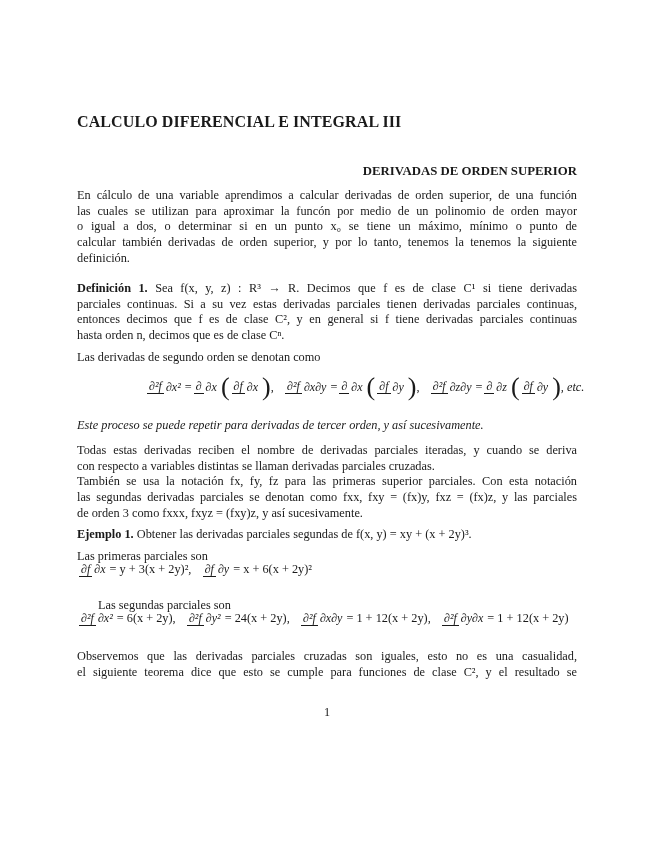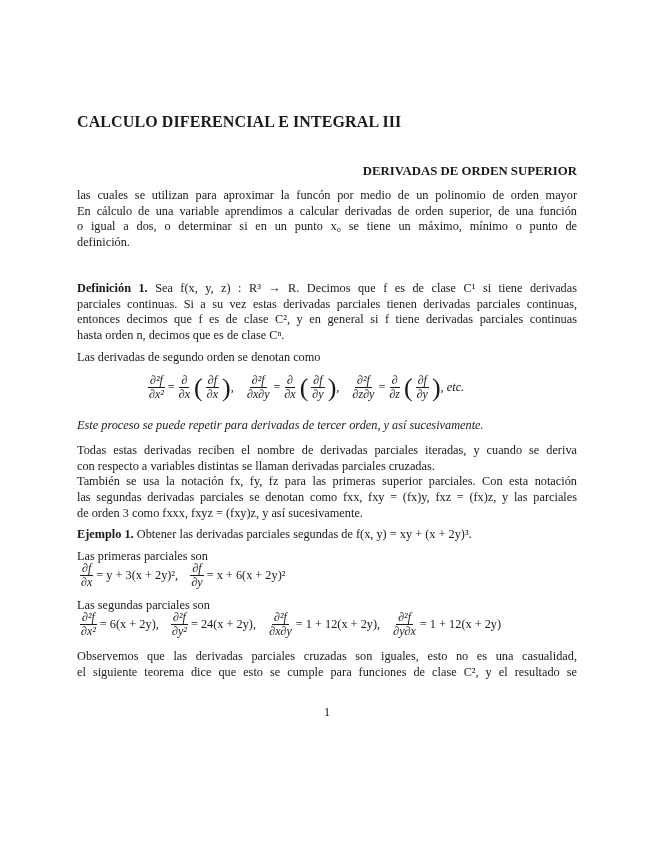--- a/index.html
+++ b/index.html
@@ -8,39 +8,40 @@
     font-family: "DejaVu Serif", "Liberation Serif", serif;
     position: relative; overflow: hidden;
   }
   .page { position: absolute; left: 77px; top: 0; width: 500px; }
   .title { position: absolute; top: 113px; left: 0; font-weight: bold; font-size: 16px; letter-spacing: 0.1px; white-space: nowrap; font-family: "Liberation Serif", serif; }
   .section { position: absolute; top: 164px; left: 0; width: 500px; text-align: right; font-weight: bold; font-size: 12.8px; font-family: "Liberation Serif", serif; }
   .p { position: absolute; left: 0; width: 500px; font-size: 12.3px; line-height: 15.7px; text-align: justify; font-family: "Liberation Serif", serif; }
   .p .line { display: block; text-align: justify; text-align-last: justify; white-space: nowrap; }
   .p .line.last { text-align-last: left; }
   i, .m { font-style: italic; }
-  .frac { display: inline-flex; flex-direction: column; align-items: center; vertical-align: middle; margin: 0 2px; font-size: 12px; line-height: 13px; }
+  .frac { display: inline-flex; flex-direction: row; align-items: center; vertical-align: middle; margin: 0 2px; font-size: 12px; line-height: 13px; }
   .frac .num { border-bottom: 0.8px solid #1a1a1a; padding: 0 2px; font-style: italic; }
   .frac .den { padding: 0 2px; font-style: italic; }
   .paren { font-size: 26px; vertical-align: middle; font-weight: 200; line-height: 1; }
   .eqrow { position: absolute; white-space: nowrap; font-size: 12.3px; font-family: "Liberation Serif", serif; display: flex; align-items: center; }
   .pagenum { position: absolute; top: 705px; left: 0; width: 500px; text-align: center; font-size: 12.3px; font-family: "Liberation Serif", serif; }
 </style>
 </head>
 <body>
 
 <div class="page">
 
   <div class="title">CALCULO DIFERENCIAL E INTEGRAL III</div>
   <div class="section">DERIVADAS DE ORDEN SUPERIOR</div>
 
   <div class="p" style="top:188px;">
+    <span class="line">En cálculo de una variable aprendimos a calcular derivadas de orden superior, de una función</span>
     <span class="line">las cuales se utilizan para aproximar la funcón por medio de un polinomio de orden mayor</span>
-    <span class="line">En cálculo de una variable aprendimos a calcular derivadas de orden superior, de una función</span>
     <span class="line">o igual a dos, o determinar si en un punto x₀ se tiene un máximo, mínimo o punto de</span>
+    <span class="line">calcular también derivadas de orden superior, y por lo tanto, tenemos la tenemos la siguiente</span>
     <span class="line last">definición.</span>
   </div>
 
   <div class="p" style="top:281px;">
     <span class="line"><b>Definición 1.</b> <span>Sea f(x, y, z) : R³ → R. Decimos que f es de clase C¹ si tiene derivadas</span></span>
     <span class="line">parciales continuas. Si a su vez estas derivadas parciales tienen derivadas parciales continuas,</span>
     <span class="line">entonces decimos que f es de clase C², y en general si f tiene derivadas parciales continuas</span>
     <span class="line last">hasta orden n, decimos que es de clase Cⁿ.</span>
   </div>
 
@@ -105,21 +106,21 @@
   <div class="eqrow" style="top:562px; left:0;">
     <span class="frac">
         <span class="num">∂f</span>
         <span class="den">∂x</span>
       </span><span>= y + 3(x + 2y)²,</span>&nbsp;&nbsp;&nbsp;
     <span class="frac">
         <span class="num">∂f</span>
         <span class="den">∂y</span>
       </span><span>= x + 6(x + 2y)²</span>
   </div>
-  <div class="p" style="top:598px;">
+  <div class="p" style="top:598px;margin-left:21px;">
     <span class="line last">Las segundas parciales son</span>
   </div>
   <div class="eqrow" style="top:611px; left:0;">
     <span class="frac">
         <span class="num">∂²f</span>
         <span class="den">∂x²</span>
       </span><span>= 6(x + 2y),</span>&nbsp;&nbsp;&nbsp;
     <span class="frac">
         <span class="num">∂²f</span>
         <span class="den">∂y²</span>

